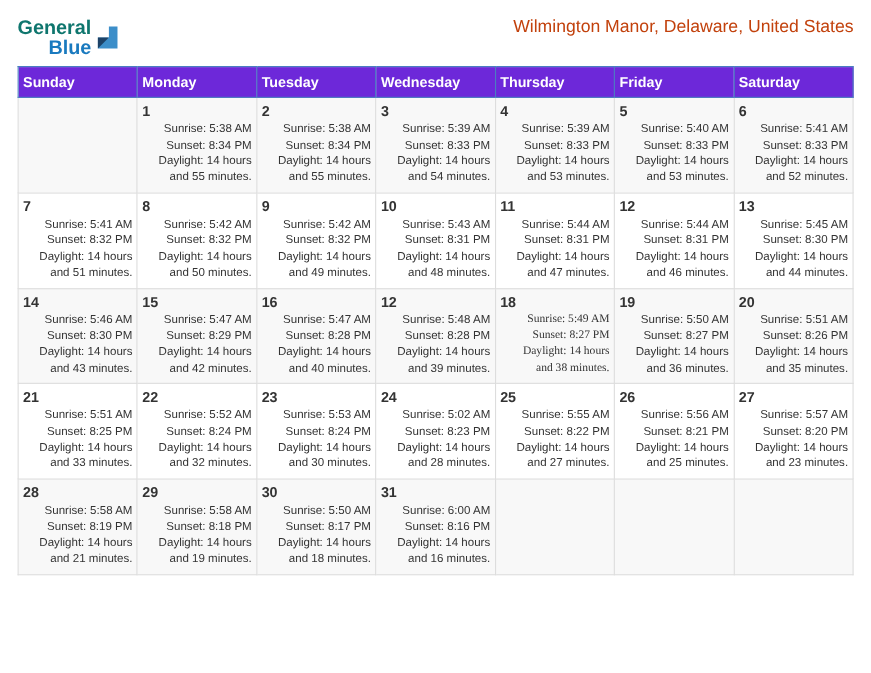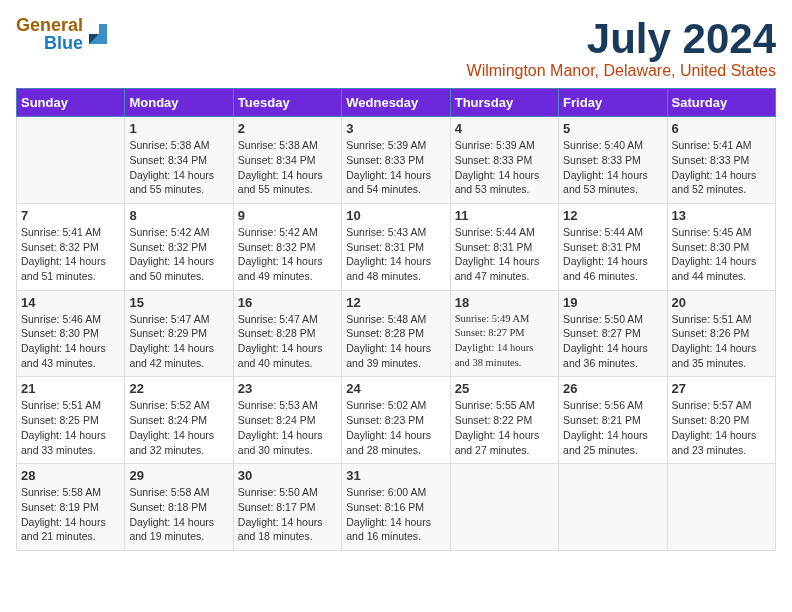--- a/index.html
+++ b/index.html
@@ -17,21 +17,21 @@
       margin-bottom: 8px;
     }
     .logo {
       display: flex;
       flex-direction: column;
       align-items: flex-start;
     }
     .logo-general {
       font-size: 18px;
       font-weight: bold;
-      color: #a16207;
+      color: #0f766e;
       line-height: 1;
     }
     .logo-blue {
       font-size: 18px;
       font-weight: bold;
       color: #1a7abf;
       line-height: 1;
       text-align: right;
     }
     .title-block {
@@ -77,20 +77,21 @@
     }
     .day-num {
       font-weight: bold;
       font-size: 13px;
       display: block;
       margin-bottom: 2px;
     }
     .cell-text {
       line-height: 1.4;
       font-size: 10.5px;
+      text-align: right;
     }
     tbody tr:nth-child(odd) {
       background-color: #f8f8f8;
     }
     tbody tr:nth-child(even) {
       background-color: #fff;
     }
   </style>
 </head>
 <body>
@@ -102,21 +103,20 @@
         <span class="logo-general">General</span>
         <span class="logo-blue">Blue</span>
       </span>
       <svg width="22" height="28" viewBox="0 0 22 28">
         <polygon points="4,4 22,4 22,24 4,24 4,14 14,14 14,4" fill="#1a7abf" opacity="0.85"></polygon>
         <polygon points="4,14 14,14 4,24" fill="#1a3a5c" opacity="0.9"></polygon>
       </svg>
     </div>
   </div>
   <div class="title-block">
-    <div class="month-title">July 2024</div>
     <div class="location-title">Wilmington Manor, Delaware, United States</div>
   </div>
 </div>
 
 <table>
   <thead>
     <tr>
     <th>Sunday</th>
         <th>Monday</th>
         <th>Tuesday</th>

